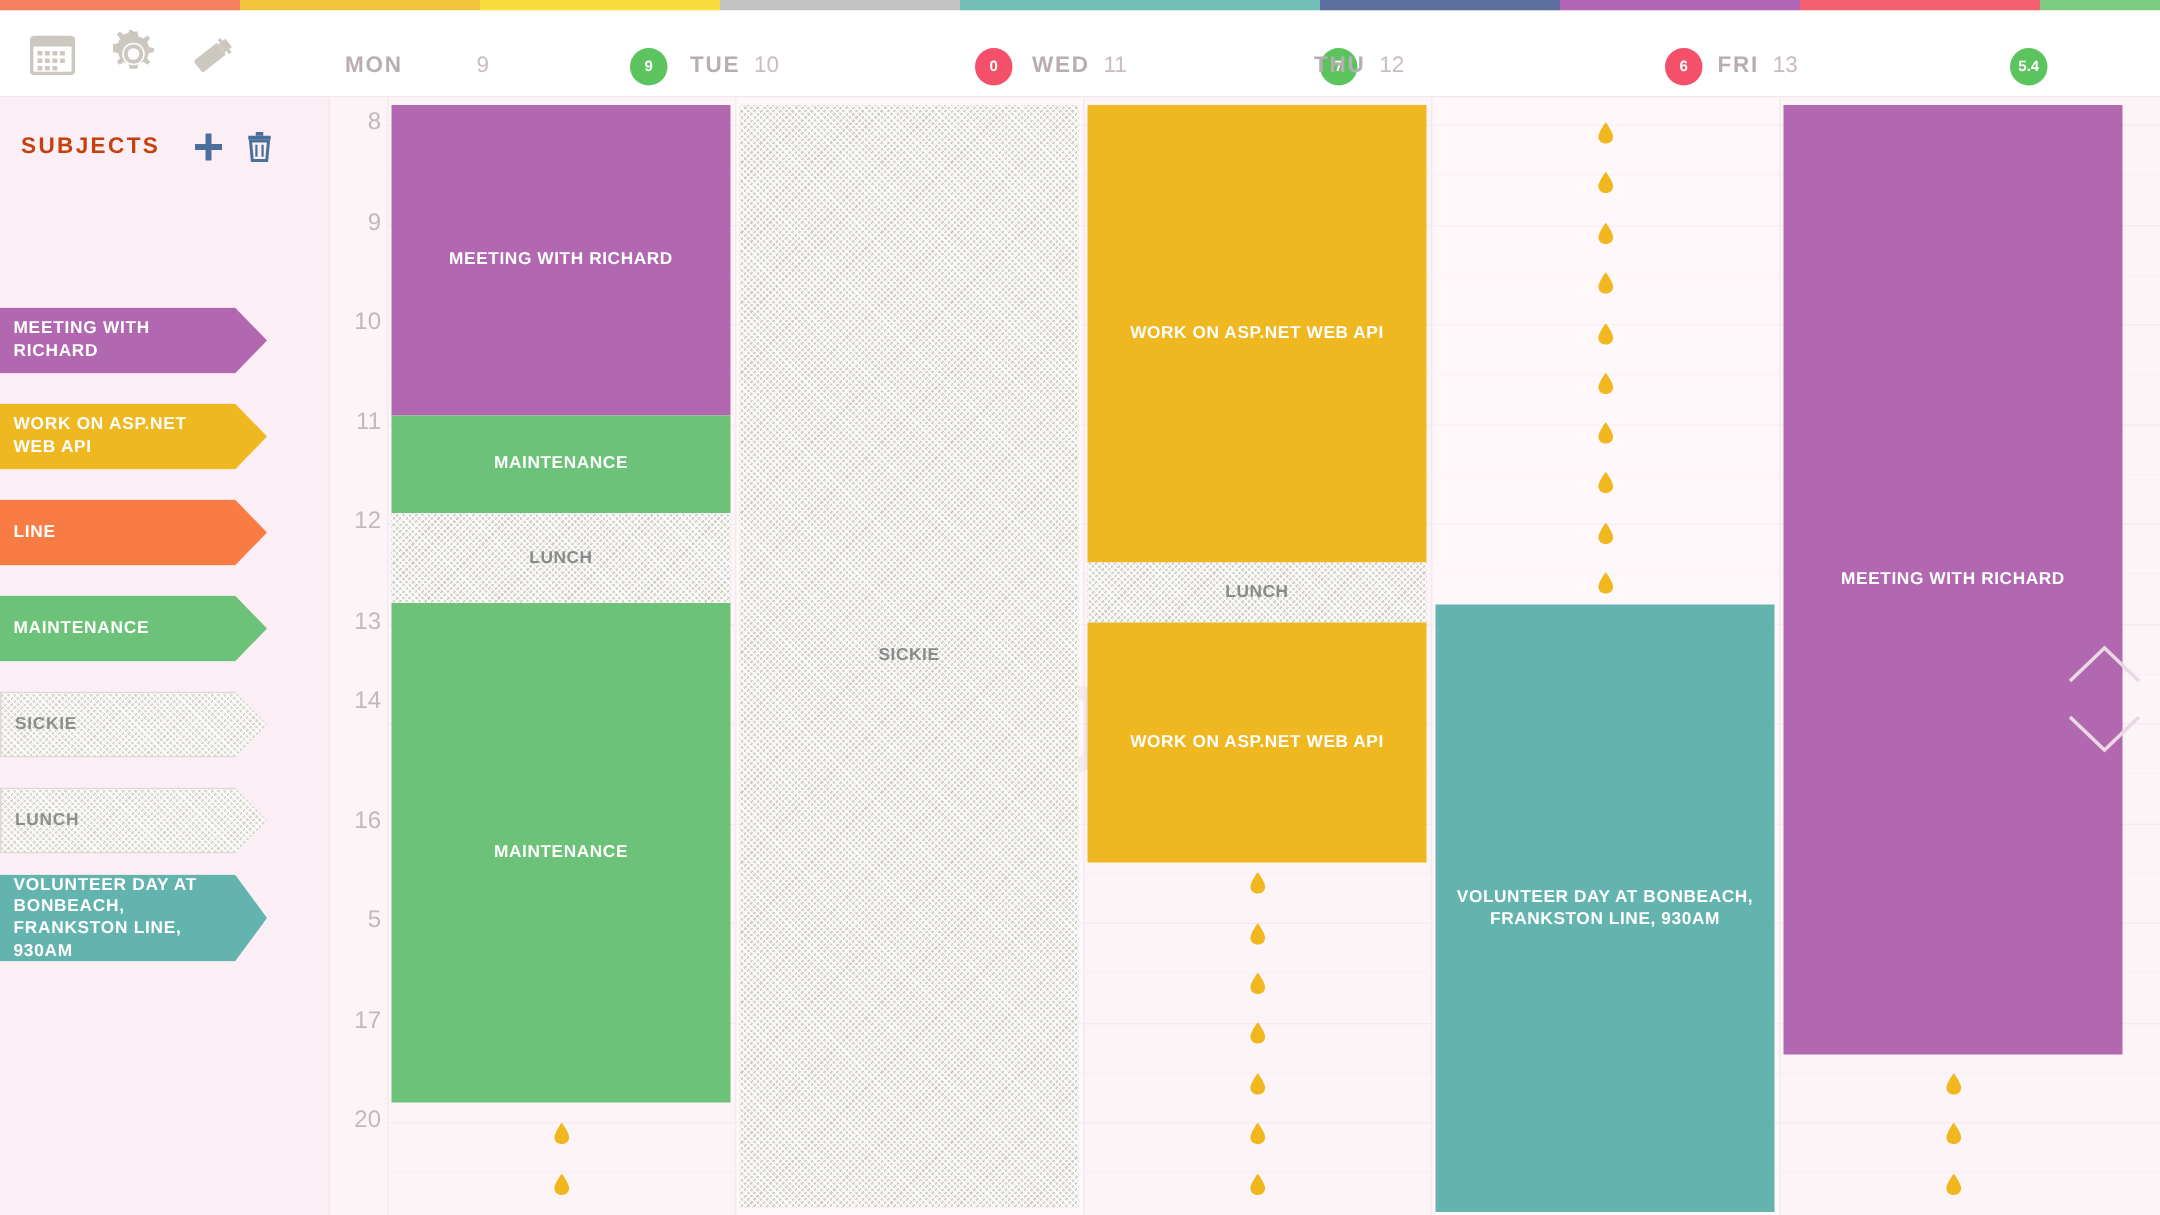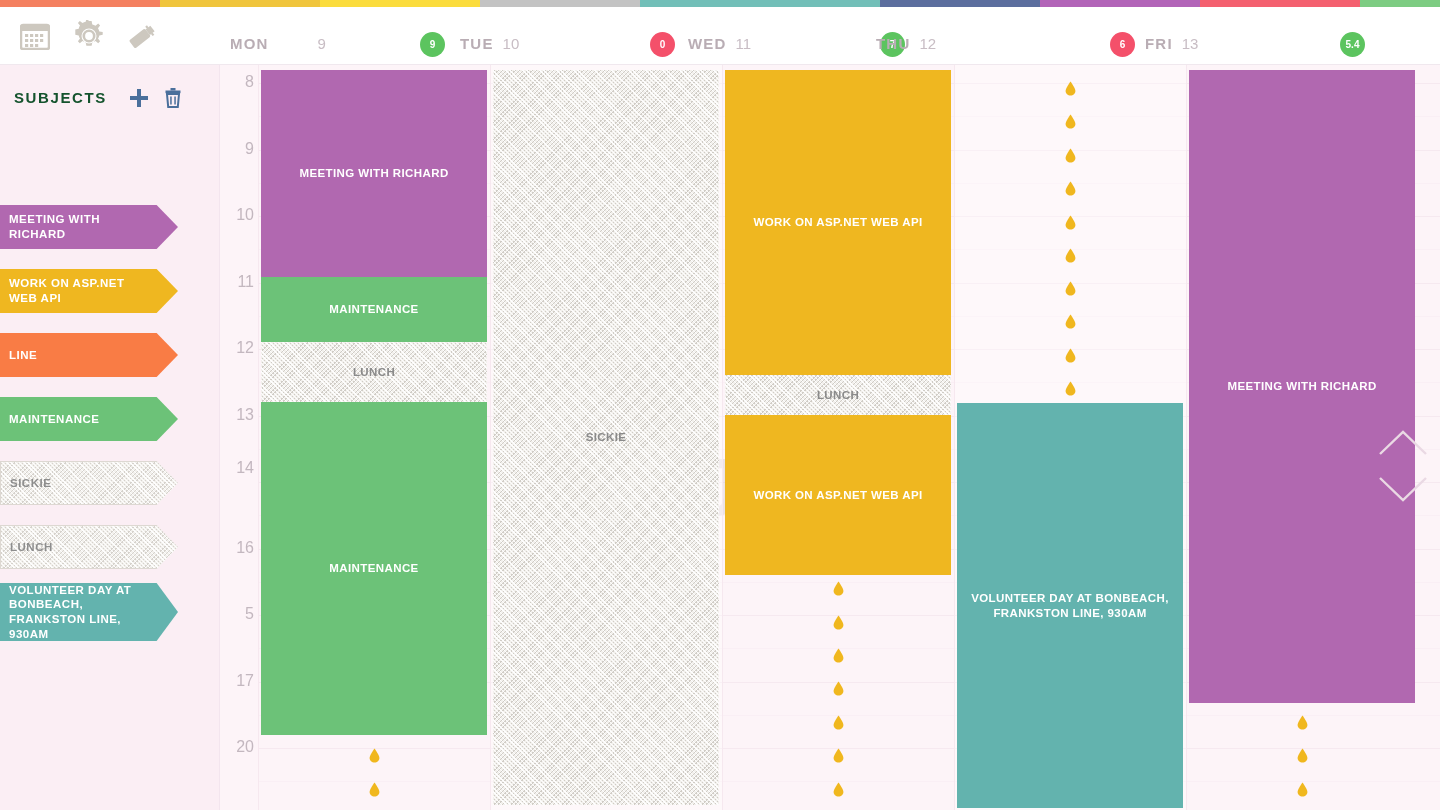--- a/index.html
+++ b/index.html
@@ -43,21 +43,21 @@
   .badge.red { background: #f4506a; }
 
   
   .sidebar {
     position: absolute; left: 0; top: 65px; width: 220px; height: 745px;
     background: #fbeef4;
     border-right: 1px solid #f3e5ee;
   }
   .subjects-hdr { position: absolute; left: 14px; top: 24px; display: flex; align-items: center; width: 180px; }
   .subjects-hdr .label {
-    font-size: 15px; font-weight: bold; letter-spacing: 1.6px; color: #14532d;
+    font-size: 15px; font-weight: bold; letter-spacing: 1.6px; color: #c2410c;
   }
   .sb-btn { width: 26px; height: 26px; display: flex; align-items: center; justify-content: center; cursor: pointer; }
   .plus-icon { position: absolute; left: 112px; top: -4px; }
   .trash-icon { position: absolute; left: 146px; top: -4px; }
 
   .tag {
     position: absolute; left: 0; width: 178px; color: #fff;
     font-size: 11.5px; font-weight: bold; letter-spacing: .5px;
     display: flex; align-items: center; padding-left: 9px; padding-right: 26px;
     cursor: pointer;

